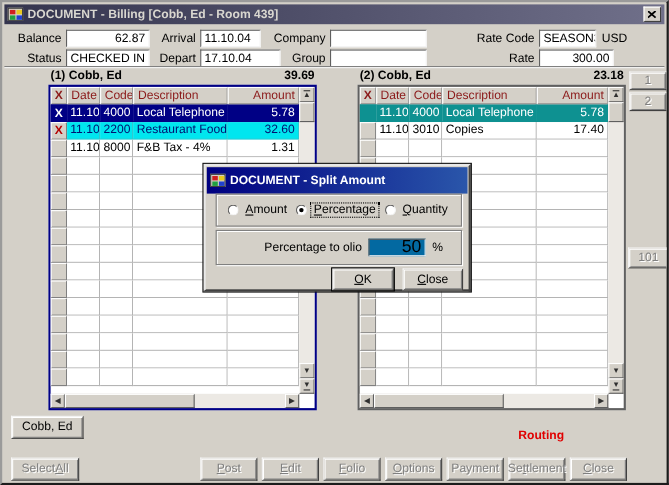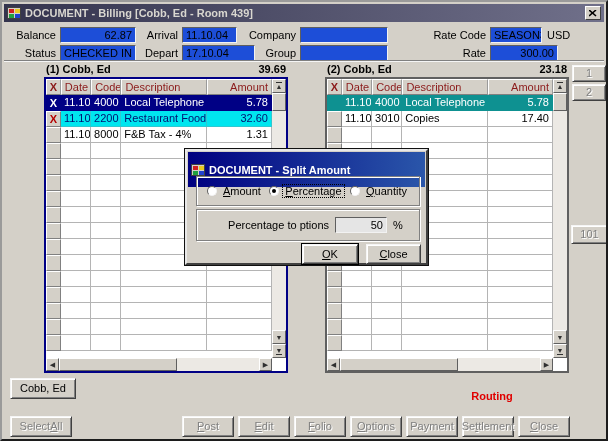--- a/index.html
+++ b/index.html
@@ -19,21 +19,21 @@
   .appicon i{position:absolute;display:block;}
   .appicon .r{left:1px;top:1px;width:5px;height:4px;background:#d02020;}
   .appicon .y{left:7px;top:1px;width:5px;height:4px;background:#e8c820;}
   .appicon .g{left:1px;top:6px;width:5px;height:4px;background:#20a040;}
   .appicon .b{left:7px;top:6px;width:5px;height:4px;background:#2040d0;}
   .xbtn{width:16px;height:14px;background:#d4d0c8;border:1px solid;
     border-color:#fff #404040 #404040 #fff;display:flex;align-items:center;justify-content:center;}
   .xbtn svg{display:block;}
   
   .lbl{position:absolute;height:14px;line-height:14px;text-align:right;}
-  .fld{position:absolute;height:16px;line-height:14px;background:#1d4ed8;
+  .fld{position:absolute;height:16px;line-height:14px;background:#ffffff;
     border:1px solid;border-color:#5f5f5f #f2f2f2 #f2f2f2 #5f5f5f;
     padding:0 3px;overflow:hidden;white-space:nowrap;}
   .fld.num{text-align:right;}
   .sep{position:absolute;left:2px;right:2px;top:58px;height:2px;
     border-top:1px solid #808080;border-bottom:1px solid #f5f5f5;}
   
   .grid{position:absolute;top:61px;width:278px;padding-left:34px;}
   .gcap{height:14px;display:flex;justify-content:space-between;font-weight:bold;padding:0 2px;}
   .gtable{position:relative;height:296px;background:#fff;border:2px solid #606060;overflow:hidden;}
   .gtable.focus{border-color:#000085;}
@@ -71,35 +71,35 @@
   .btn{position:absolute;background:#d4d0c8;border:1px solid;
     border-color:#f5f5f5 #404040 #404040 #f5f5f5;
     box-shadow:inset 1px 1px 0 #fff,inset -1px -1px 0 #808080;
     display:flex;align-items:center;justify-content:center;font-size:11px;color:#000;
     padding-bottom:1px;}
   .btn.dis{color:#808080;text-shadow:1px 1px 0 #fff;}
   .btn.default{outline:1px solid #000;}
   
   .dialog{position:absolute;left:183px;top:147px;width:243px;height:116px;background:#d4d0c8;
     border:2px solid;border-color:#e8e8e8 #404040 #404040 #e8e8e8;outline:1px solid #101010;}
-  .dtitle{position:absolute;left:1px;top:1px;right:1px;height:35px;
+  .dtitle{position:absolute;left:1px;top:1px;right:1px;height:24px;
     background:linear-gradient(90deg,#000080,#2a56aa);
     color:#fff;font-weight:bold;display:flex;align-items:center;padding:0 3px;}
   .dtitle .ttext{padding-left:4px;}
   .gbox{position:absolute;border:1px solid #808080;box-shadow:1px 1px 0 #fff, inset 1px 1px 0 #fff;}
   .radiorow{display:flex;align-items:center;height:100%;padding:0 10px;justify-content:space-between;}
   .radio{display:flex;align-items:center;gap:4px;}
   .rcirc{width:10px;height:10px;border-radius:50%;background:#fff;position:relative;
     border:1px solid;border-color:#5f5f5f #f2f2f2 #f2f2f2 #5f5f5f;}
   .rcirc.sel::after{content:"";position:absolute;left:2px;top:2px;width:4px;height:4px;border-radius:50%;background:#000;}
   .rlbl{padding:0 2px;}
   .rlbl.focusrect{outline:1px dotted #000;}
-  .dinput{position:absolute;width:52px;height:16px;background:#e5e5e5;
+  .dinput{position:absolute;width:52px;height:16px;background:#0369a1;
     border:1px solid;border-color:#5f5f5f #f2f2f2 #f2f2f2 #5f5f5f;
-    font-family:"Liberation Sans",sans-serif;font-size:11px;text-align:right;padding:0 3px;}
+    font-family:"Liberation Sans",sans-serif;font-size:16px;text-align:right;padding:0 3px;}
   
   .routing{position:absolute;left:440px;top:388px;width:100px;text-align:center;
     color:#e00000;font-weight:bold;}
   u{text-decoration:underline;}
 </style>
 </head>
 <body>
 
 <div class="win">
 
@@ -487,21 +487,21 @@
           <span class="rcirc sel"></span>
           <span class="rlbl focusrect"><u>P</u>ercentage</span>
         </span>
         <span class="radio">
           <span class="rcirc"></span>
           <span class="rlbl"><u>Q</u>uantity</span>
         </span>
       </div>
     </div>
     <div class="gbox" style="left:9px;top:58px;width:224px;height:32px;">
-      <span class="lbl" style="left:20px;top:8px;width:112px;">Percentage to ptions</span>
+      <span class="lbl" style="left:20px;top:8px;width:112px;">Percentage to olio</span>
       <input class="dinput" style="left: 138px; top: 7px;" value="50">
       <span class="lbl" style="left:196px;top:8px;width:14px;text-align:left;">%</span>
     </div>
     <div class="btn default" style="left:115px;top:93px;width:56px;height:20px;"><u>O</u>K</div>
     <div class="btn" style="left:179px;top:93px;width:55px;height:20px;"><u>C</u>lose</div>
   </div>
 
   <div class="btn" style="left:8px;top:376px;width:66px;height:21px;">Cobb, Ed</div>
   <div class="routing">Routing</div>
 

